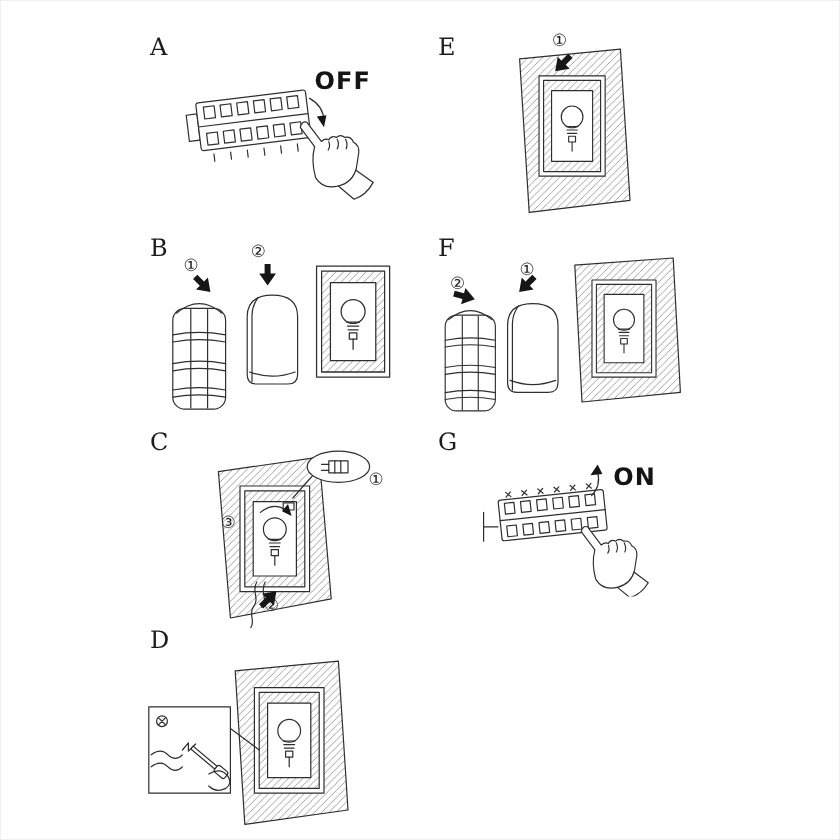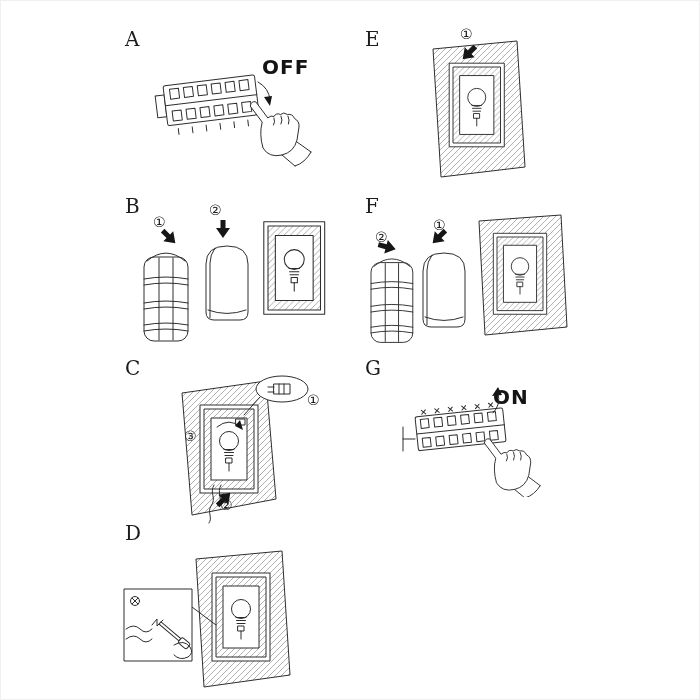--- a/index.html
+++ b/index.html
@@ -23,21 +23,21 @@
 
   <span class="letter" style="left:124px;top:28px">A</span>
   <span class="letter" style="left:124px;top:195px">B</span>
   <span class="letter" style="left:124px;top:357px">C</span>
   <span class="letter" style="left:124px;top:522px">D</span>
   <span class="letter" style="left:364px;top:28px">E</span>
   <span class="letter" style="left:364px;top:195px">F</span>
   <span class="letter" style="left:364px;top:357px">G</span>
 
   <span class="caption" style="left:261px;top:56px">OFF</span>
-  <span class="caption" style="left:492px;top:386px">ON</span>
+  <span class="caption" style="left:510px;top:386px">ON</span>
 
   <span class="step" style="left:152px;top:214px">①</span>
   <span class="step" style="left:208px;top:202px">②</span>
   <span class="step" style="left:306px;top:392px">①</span>
   <span class="step" style="left:219px;top:497px">②</span>
   <span class="step" style="left:183px;top:428px">③</span>
   <span class="step" style="left:459px;top:26px">①</span>
   <span class="step" style="left:432px;top:217px">①</span>
   <span class="step" style="left:374px;top:229px">②</span>
 

